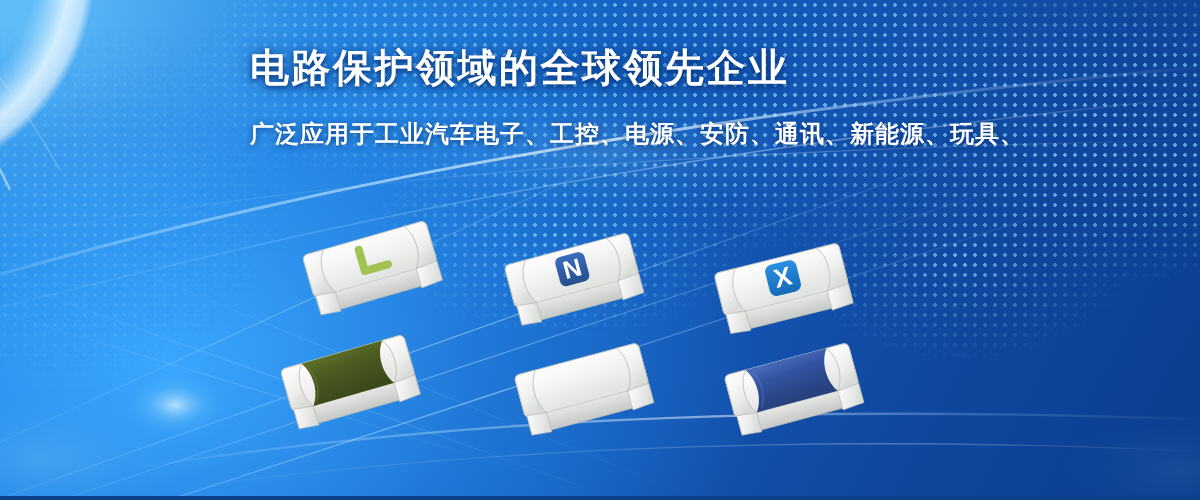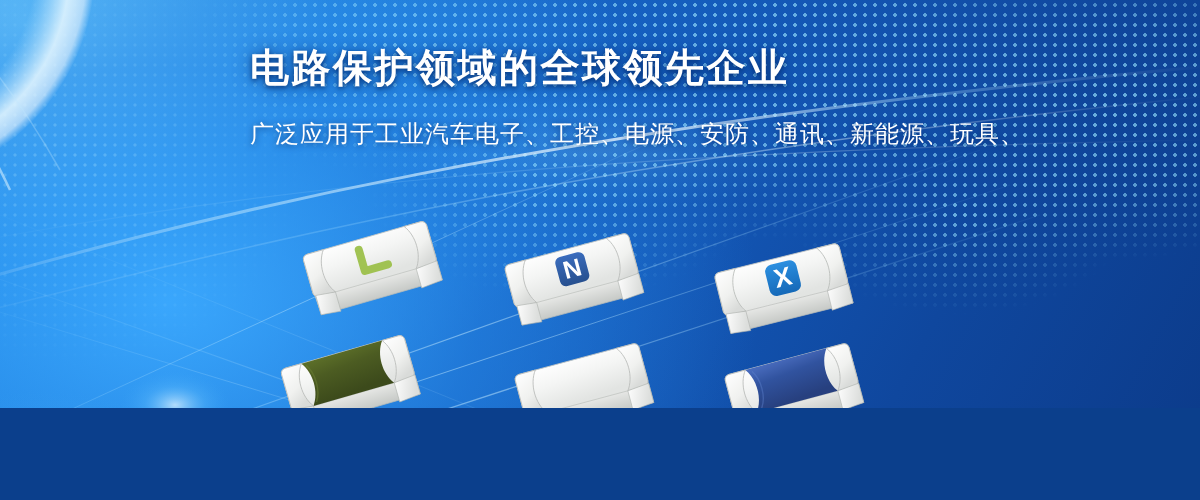--- a/index.html
+++ b/index.html
@@ -1,20 +1,20 @@
 <!DOCTYPE html>
 <html><head>
 <meta charset="utf-8">
 <style>
   html,body{margin:0;padding:0;background:#0b3f8c;}
   *{box-sizing:border-box;}
 
   .banner{
     position:relative;
-    width:1200px;height:408px;
+    width:1200px;height:496px;
     overflow:hidden;
     font-family:"Liberation Sans","DejaVu Sans",sans-serif;
     background:
       radial-gradient(ellipse 820px 620px at 14% 74%, rgba(60,170,255,0.92) 0%, rgba(40,140,235,0.55) 38%, rgba(20,95,195,0.0) 72%),
       radial-gradient(ellipse 900px 700px at 2% 6%, rgba(130,215,255,0.85) 0%, rgba(60,165,245,0.35) 34%, rgba(20,95,190,0.0) 66%),
       linear-gradient(118deg, #1f8ee8 0%, #1a7ada 18%, #1766c8 38%, #1356b4 58%, #0f479e 78%, #0c3c8c 100%);
   }
 
   
   .dots{
@@ -51,21 +51,21 @@
   
   .copy{position:absolute;left:250px;top:46px;width:820px;}
   .headline{
     margin:0;
     font-size:39px;line-height:1.12;font-weight:700;color:#ffffff;
     letter-spacing:2.5px;
     text-shadow:0 0 18px rgba(10,60,140,.75), 0 2px 5px rgba(5,40,100,.85);
   }
   .sub{
     margin:22px 0 0 0;
-    font-size:24px;line-height:1.86;font-weight:400;color:#ffffff;
+    font-size:24px;line-height:1.86;font-weight:700;color:#ffffff;
     letter-spacing:1px;
     text-shadow:0 1px 6px rgba(8,45,110,.8);
   }
   .sub span{display:block;}
 
   
   .parts{position:absolute;left:0;top:0;width:1200px;height:500px;}
 </style>
 </head>
 <body>

